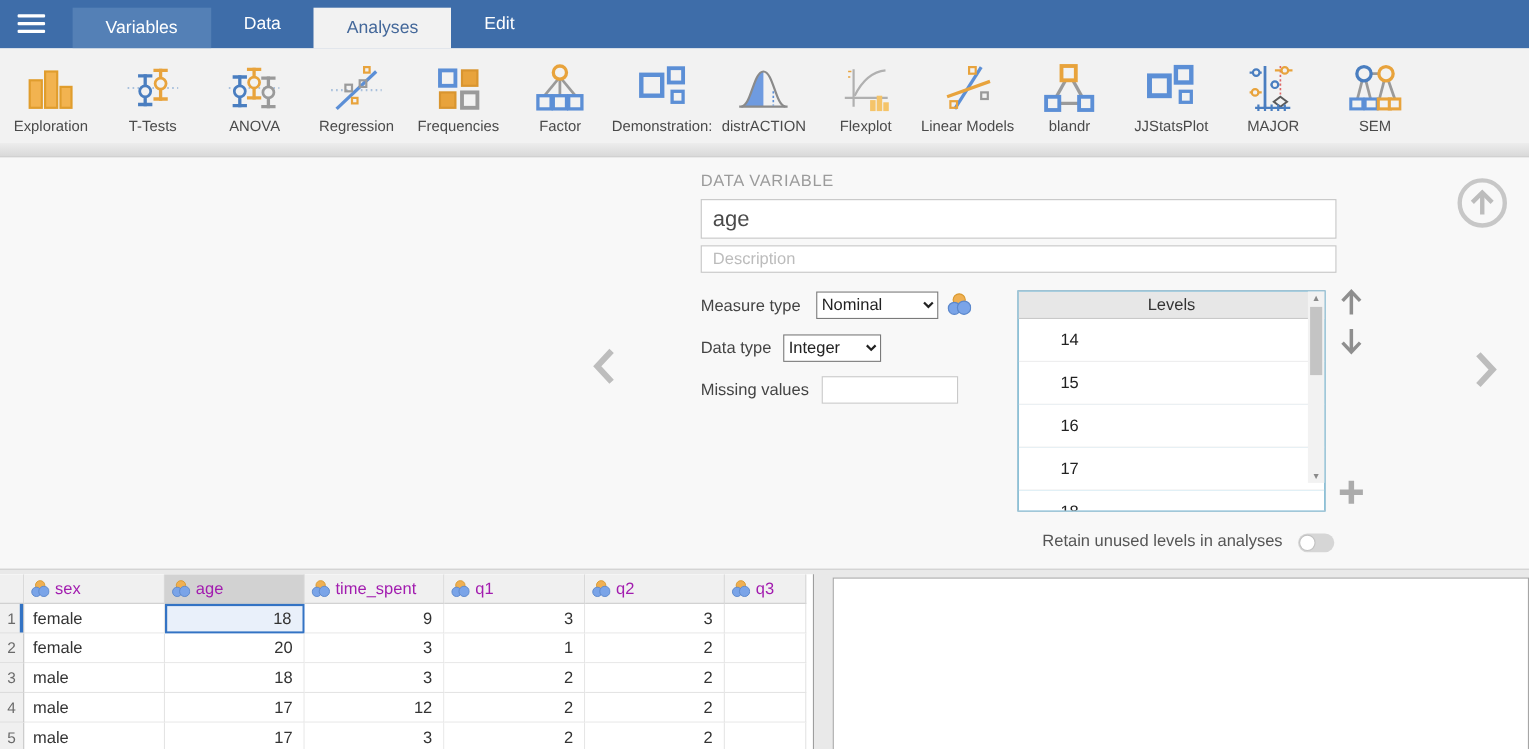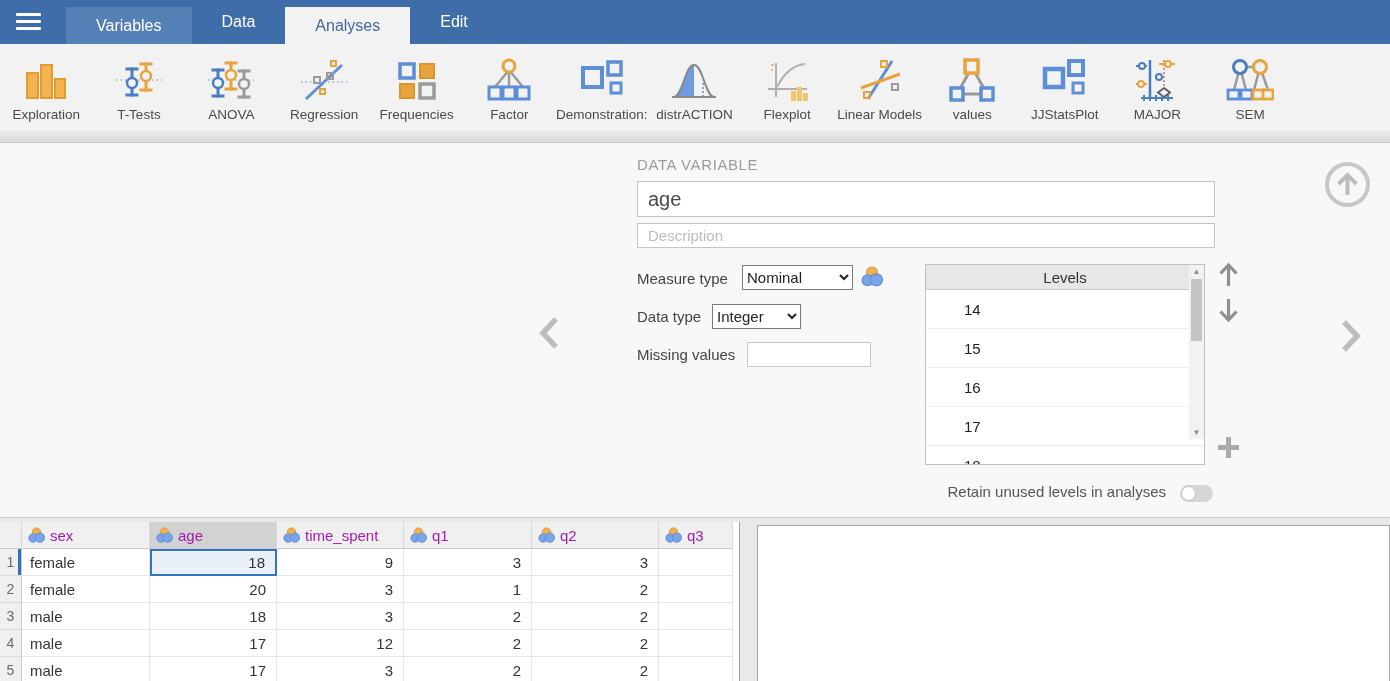--- a/index.html
+++ b/index.html
@@ -274,21 +274,21 @@
             <g stroke="#9a9a9a" stroke-width="3" fill="none">
               <line x1="24" y1="10" x2="9" y2="37"></line>
               <line x1="24" y1="10" x2="39" y2="37"></line>
               <line x1="9" y1="37" x2="39" y2="37"></line>
             </g>
             <rect x="17" y="3" width="13" height="13" fill="#f2f2f2" stroke="#e8a33c" stroke-width="3.5"></rect>
             <rect x="3" y="31" width="12" height="12" fill="#f2f2f2" stroke="#5c8fd6" stroke-width="3.5"></rect>
             <rect x="33" y="31" width="12" height="12" fill="#f2f2f2" stroke="#5c8fd6" stroke-width="3.5"></rect>
           </svg>
         </span>
-        <span class="rlabel">values</span>
+        <span class="rlabel">blandr</span>
       </div>
       <div class="ribbon-item">
         <span class="ricon">
           <svg viewBox="0 0 48 48">
             <rect x="4" y="12" width="18" height="18" fill="none" stroke="#5c8fd6" stroke-width="4.5"></rect>
             <rect x="28" y="4" width="14" height="14" fill="none" stroke="#5c8fd6" stroke-width="4"></rect>
             <rect x="32" y="26" width="10" height="10" fill="none" stroke="#5c8fd6" stroke-width="3"></rect>
           </svg>
         </span>
         <span class="rlabel">JJStatsPlot</span>

